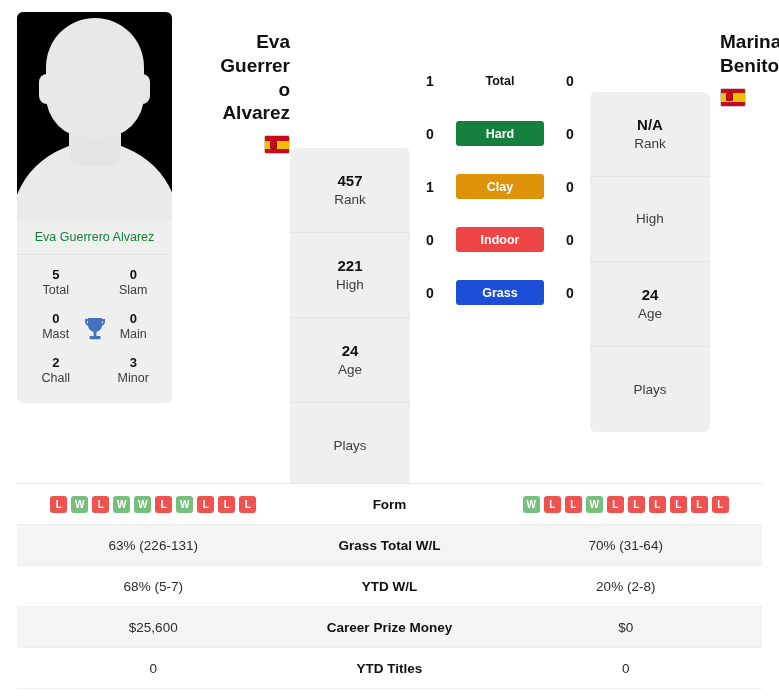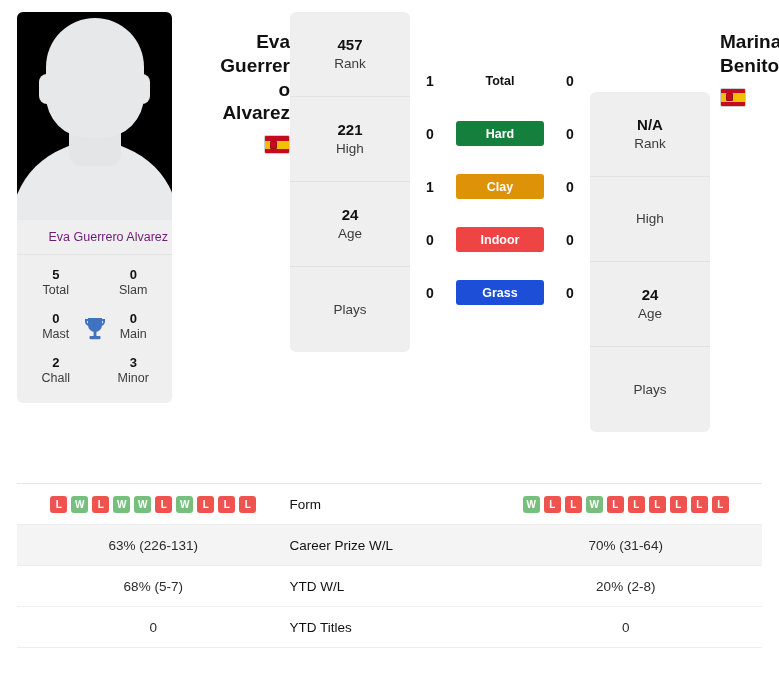--- a/index.html
+++ b/index.html
@@ -72,23 +72,23 @@
     bottom: 116px;
     width: 16px;
     height: 30px;
     background: #e7e8ea;
     border-radius: 8px;
   }
   .silhouette-ear-l { left: 22px; }
   .silhouette-ear-r { right: 22px; }
 
   .player-card-name {
-    text-align: right;
+    text-align: center;
     font-size: 12.5px;
-    color: #701a75;
+    color: #15803d;
     padding: 10px 4px 10px 4px;
     border-bottom: 1px solid #e3e3e3;
   }
 
   .titles-grid {
     position: relative;
     padding: 6px 0 10px 0;
   }
   .titles-row {
     display: flex;
@@ -163,20 +163,21 @@
     width: 7px; height: 8px;
     background: #c60b1e;
     border: 1px solid #9b0a17;
     border-radius: 1px;
   }
 
   
   .stats-col {
     flex: 0 0 120px;
     width: 120px;
+    margin-top: 136px;
   }
   .stats-col.right { margin-top: 80px; }
   .stat-box {
     background: #efefef;
     height: 85px;
     display: flex;
     flex-direction: column;
     align-items: center;
     justify-content: center;
     border-bottom: 1px solid #e2e2e2;
@@ -246,23 +247,23 @@
   .cmp-row.odd { background: #f4f4f4; }
   .cmp-row.even { background: #ffffff; }
   .cmp-left, .cmp-right {
     flex: 1 1 0;
     text-align: center;
     font-size: 13.5px;
     color: #2b2b2b;
   }
   .cmp-mid {
     flex: 0 0 200px;
-    text-align: left;
+    text-align: center;
     font-size: 13.5px;
-    font-weight: normal;
+    font-weight: bold;
     color: #111;
   }
   .form-strip {
     display: flex;
     justify-content: center;
     gap: 4px;
   }
   .form-badge {
     width: 17px;
     height: 17px;
@@ -457,30 +458,35 @@
             <span class="form-badge" style="background: rgb(239, 83, 80);">L</span>
             <span class="form-badge" style="background: rgb(239, 83, 80);">L</span>
             <span class="form-badge" style="background: rgb(239, 83, 80);">L</span>
             <span class="form-badge" style="background: rgb(239, 83, 80);">L</span>
           </div>
       </div>
     </div>
 
     <div class="cmp-row odd">
       <div class="cmp-left">63% (226-131)</div>
-      <div class="cmp-mid">Career Prize W/L</div>
+      <div class="cmp-mid">Grass Total W/L</div>
       <div class="cmp-right">70% (31-64)</div>
     </div>
 
     <div class="cmp-row even">
       <div class="cmp-left">68% (5-7)</div>
       <div class="cmp-mid">YTD W/L</div>
       <div class="cmp-right">20% (2-8)</div>
     </div>
 
+    <div class="cmp-row odd">
+      <div class="cmp-left">$25,600</div>
+      <div class="cmp-mid">Career Prize Money</div>
+      <div class="cmp-right">$0</div>
+    </div>
 
     <div class="cmp-row even">
       <div class="cmp-left">0</div>
       <div class="cmp-mid">YTD Titles</div>
       <div class="cmp-right">0</div>
     </div>
 
   </div>
 </div>
 

